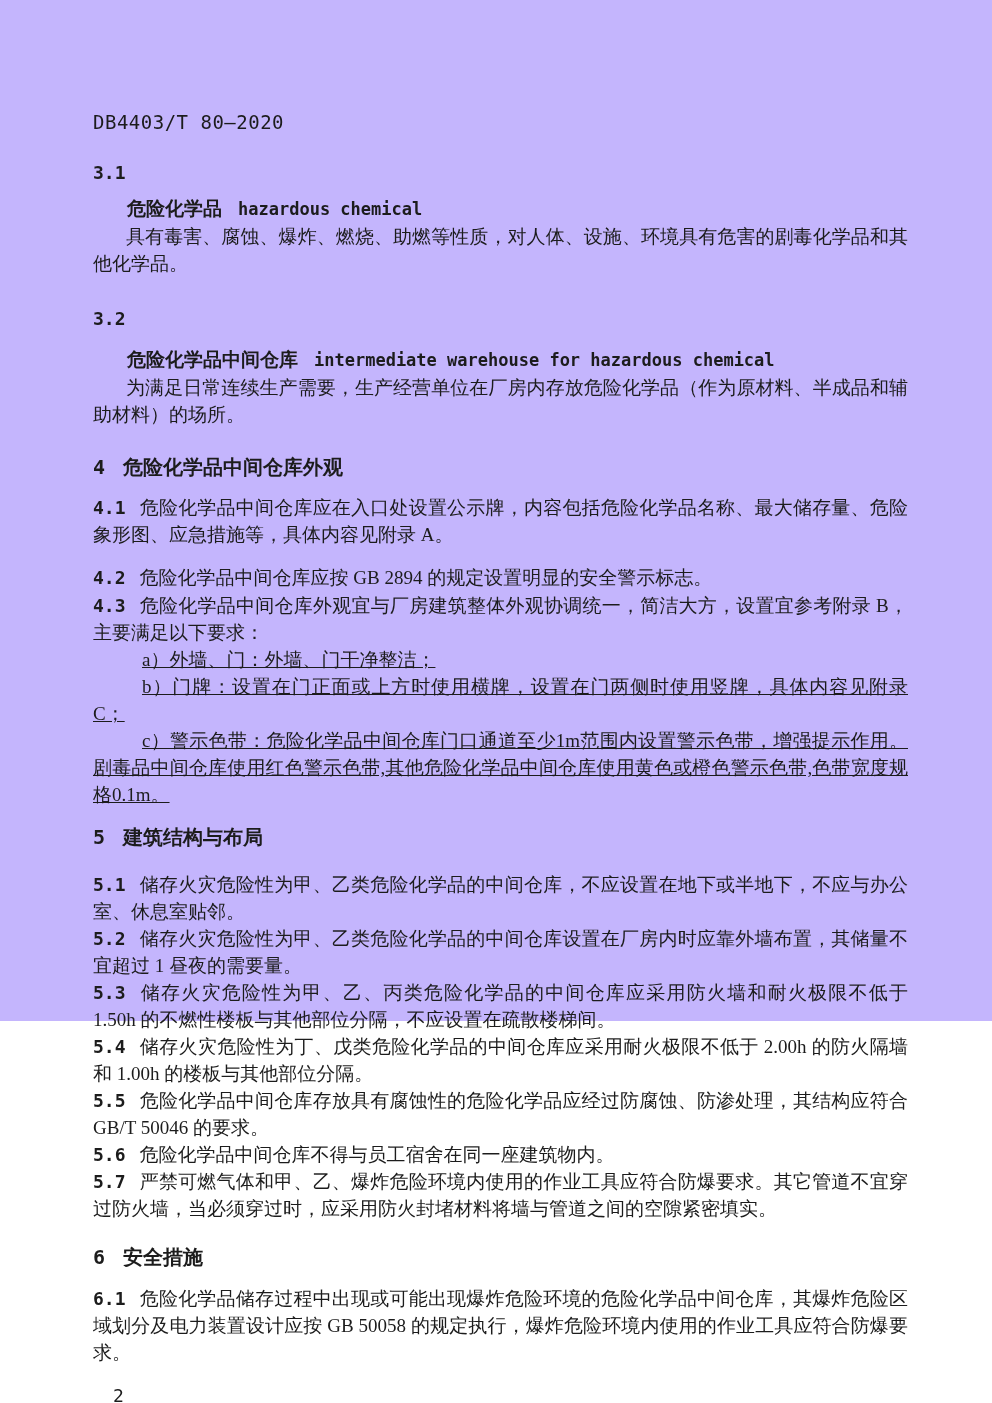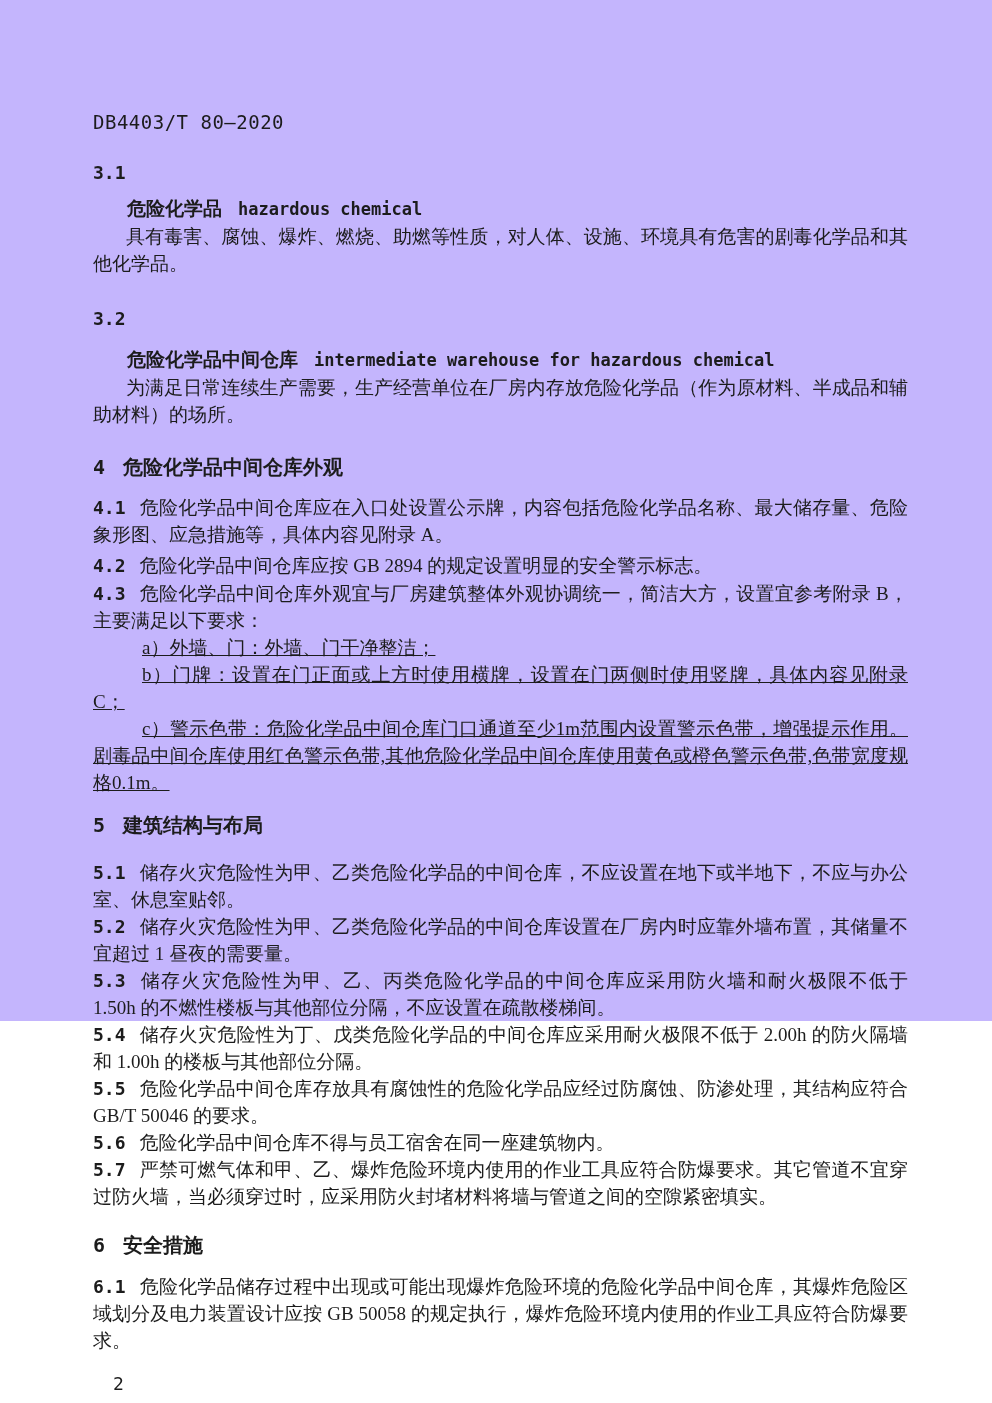--- a/index.html
+++ b/index.html
@@ -105,21 +105,21 @@
     <span class="zh">危险化学品中间仓库</span><span class="en">intermediate warehouse for hazardous chemical</span>
   </div>
   <p class="body-text indent">为满足日常连续生产需要，生产经营单位在厂房内存放危险化学品（作为原材料、半成品和辅助材料）的场所。</p>
 
   <div class="sec-heading" style="margin-top:26px">
     <span class="sec-num">4</span><span>危险化学品中间仓库外观</span>
   </div>
   <p class="clause" style="margin-top:14px">
     <span class="cnum">4.1</span><span>危险化学品中间仓库应在入口处设置公示牌，内容包括危险化学品名称、最大储存量、危险象形图、应急措施等，具体内容见附录 A。</span>
   </p>
-  <p class="clause" style="margin-top:4px">
+  <p class="clause" style="margin-top:16px">
     <span class="cnum">4.2</span><span>危险化学品中间仓库应按 GB 2894 的规定设置明显的安全警示标志。</span>
   </p>
   <p class="clause" style="margin-top:1px">
     <span class="cnum">4.3</span><span>危险化学品中间仓库外观宜与厂房建筑整体外观协调统一，简洁大方，设置宜参考附录 B，主要满足以下要求：</span>
   </p>
   <p class="list-item">a）外墙、门：外墙、门干净整洁；</p>
   <p class="list-item">b）门牌：设置在门正面或上方时使用横牌，设置在门两侧时使用竖牌，具体内容见附录 C；</p>
   <p class="list-item">c）警示色带：危险化学品中间仓库门口通道至少1m范围内设置警示色带，增强提示作用。剧毒品中间仓库使用红色警示色带,其他危险化学品中间仓库使用黄色或橙色警示色带,色带宽度规格0.1m。</p>
 
   <div class="sec-heading" style="margin-top:16px">

